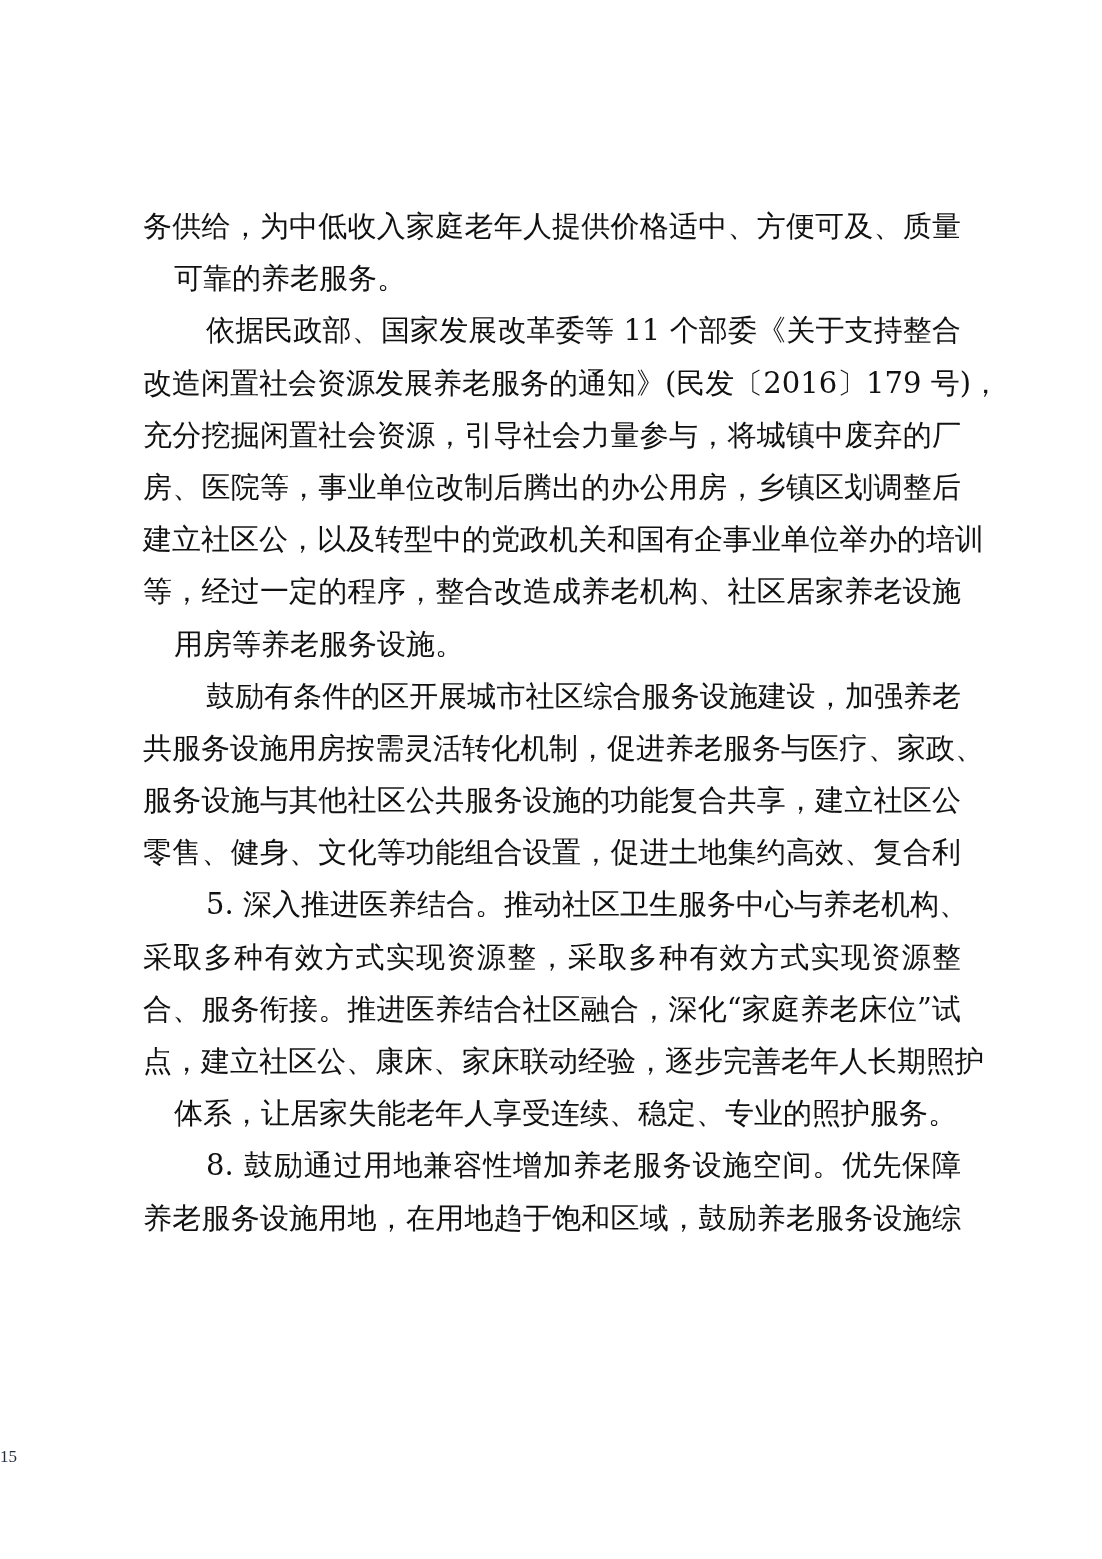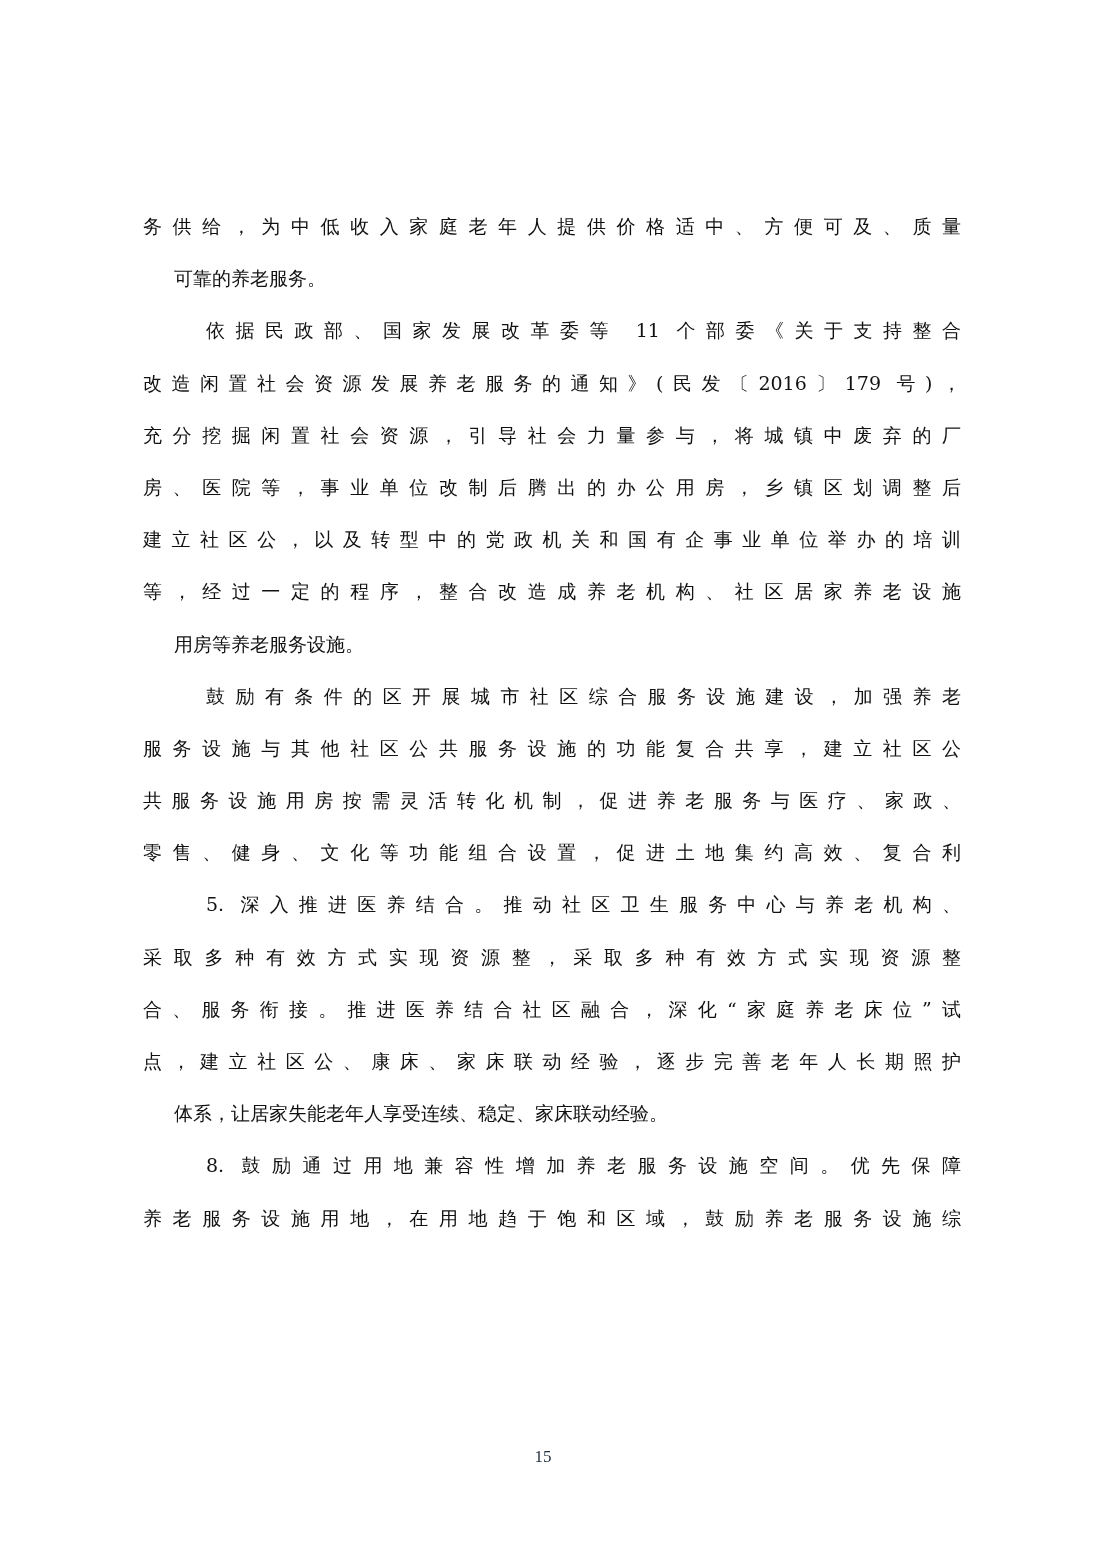--- a/index.html
+++ b/index.html
@@ -25,39 +25,38 @@
     }
     .body-text {
       position: absolute;
       left: 143px;
       top: 200px;
       width: 818px;
     }
     .line {
       height: 52.2px;
       line-height: 52.2px;
-      font-size: 19px;
+      font-size: 29px;
       white-space: nowrap;
       text-align: justify;
       text-align-last: justify;
       letter-spacing: 0;
     }
     .line.last {
       text-align-last: left;
       margin-left: 31px;
     }
     .line.indent {
       padding-left: 63px;
     }
     .page-number {
       position: absolute;
       left: 0;
       width: 1086px;
       top: 1447px;
-      text-align: center;
       font-family: "Liberation Serif", "DejaVu Serif", serif;
       font-size: 17px;
       color: #1f2d3d;
     }
   </style>
 </head>
 <body>
 
 <div class="page">
   <div class="body-text">
@@ -72,31 +71,31 @@
       <div class="line">改造闲置社会资源发展养老服务的通知》(民发〔2016〕179 号)，</div>
       <div class="line">充分挖掘闲置社会资源，引导社会力量参与，将城镇中废弃的厂</div>
       <div class="line">房、医院等，事业单位改制后腾出的办公用房，乡镇区划调整后</div>
       <div class="line">建立社区公，以及转型中的党政机关和国有企事业单位举办的培训</div>
       <div class="line">等，经过一定的程序，整合改造成养老机构、社区居家养老设施</div>
       <div class="line last">用房等养老服务设施。</div>
     </div>
 
     <div>
       <div class="line indent">鼓励有条件的区开展城市社区综合服务设施建设，加强养老</div>
+      <div class="line">共服务设施用房按需灵活转化机制，促进养老服务与医疗、家政、</div>
       <div class="line">服务设施与其他社区公共服务设施的功能复合共享，建立社区公</div>
-      <div class="line">共服务设施用房按需灵活转化机制，促进养老服务与医疗、家政、</div>
       <div class="line">零售、健身、文化等功能组合设置，促进土地集约高效、复合利</div>
     </div>
 
     <div>
       <div class="line indent">5. 深入推进医养结合。推动社区卫生服务中心与养老机构、</div>
       <div class="line">采取多种有效方式实现资源整，采取多种有效方式实现资源整</div>
       <div class="line">合、服务衔接。推进医养结合社区融合，深化“家庭养老床位”试</div>
       <div class="line">点，建立社区公、康床、家床联动经验，逐步完善老年人长期照护</div>
-      <div class="line last">体系，让居家失能老年人享受连续、稳定、家床联动经验。</div>
+      <div class="line last">体系，让居家失能老年人享受连续、稳定、专业的照护服务。</div>
     </div>
 
     <div>
       <div class="line indent">8. 鼓励通过用地兼容性增加养老服务设施空间。优先保障</div>
       <div class="line">养老服务设施用地，在用地趋于饱和区域，鼓励养老服务设施综</div>
     </div>
 
   </div>
 
   <div class="page-number">15</div>

